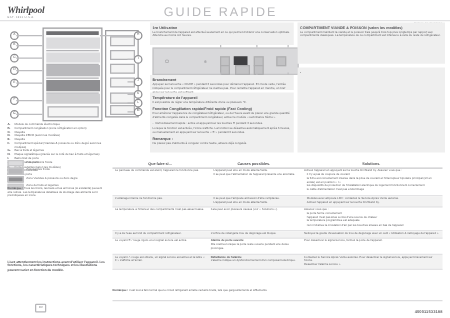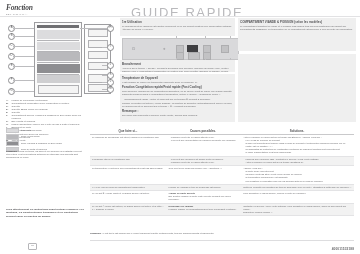--- a/index.html
+++ b/index.html
@@ -16,21 +16,21 @@
   
   .logo{position:absolute;left:6px;top:4px;width:46px;}
   .logo-word{
     font-family:"Liberation Serif",serif;
     font-size:7.5px;font-style:italic;font-weight:bold;
     color:#4a4a4c;letter-spacing:-0.2px;line-height:8px;
   }
   .logo-sub{font-size:2.2px;color:#8d8d90;letter-spacing:.3px;margin-top:.5px;}
   .guide-title{
     position:absolute;left:131px;top:5px;
-    font-size:13px;letter-spacing:1.6px;color:#b9b9bc;
+    font-size:10px;letter-spacing:1.6px;color:#b9b9bc;
   }
   .hdr-rule{position:absolute;left:0;top:16px;width:360px;height:.5px;background:#e2e2e4;}
   .hdr-right-label{
     position:absolute;right:6px;top:17.5px;
     font-size:2.3px;color:#9a9a9d;letter-spacing:.2px;
   }
 
   
   .panel{position:absolute;background:#efefef;}
 
@@ -127,21 +127,21 @@
     width:7px;height:5px;border:.4px solid #b6b6b9;border-radius:1px;
     font-size:2.4px;line-height:4.6px;text-align:center;color:#8a8a8d;
   }
 </style>
 </head>
 <body>
 
 <div class="page">
 
   <div class="logo">
-    <div class="logo-word">Fonction</div>
+    <div class="logo-word">Whirlpool</div>
     <div class="logo-sub">EST. 1911 U.S.A.</div>
   </div>
   <div class="guide-title">GUIDE RAPIDE</div>
   <div class="hdr-rule"></div>
   <div class="hdr-right-label">Notice de montage</div>
 
   <div class="fridge-wrap">
     <div class="fridge-body">
       <div class="cpanel-strip"></div>
       <div class="zone-a" style="top:7px;height:9px;"></div>

